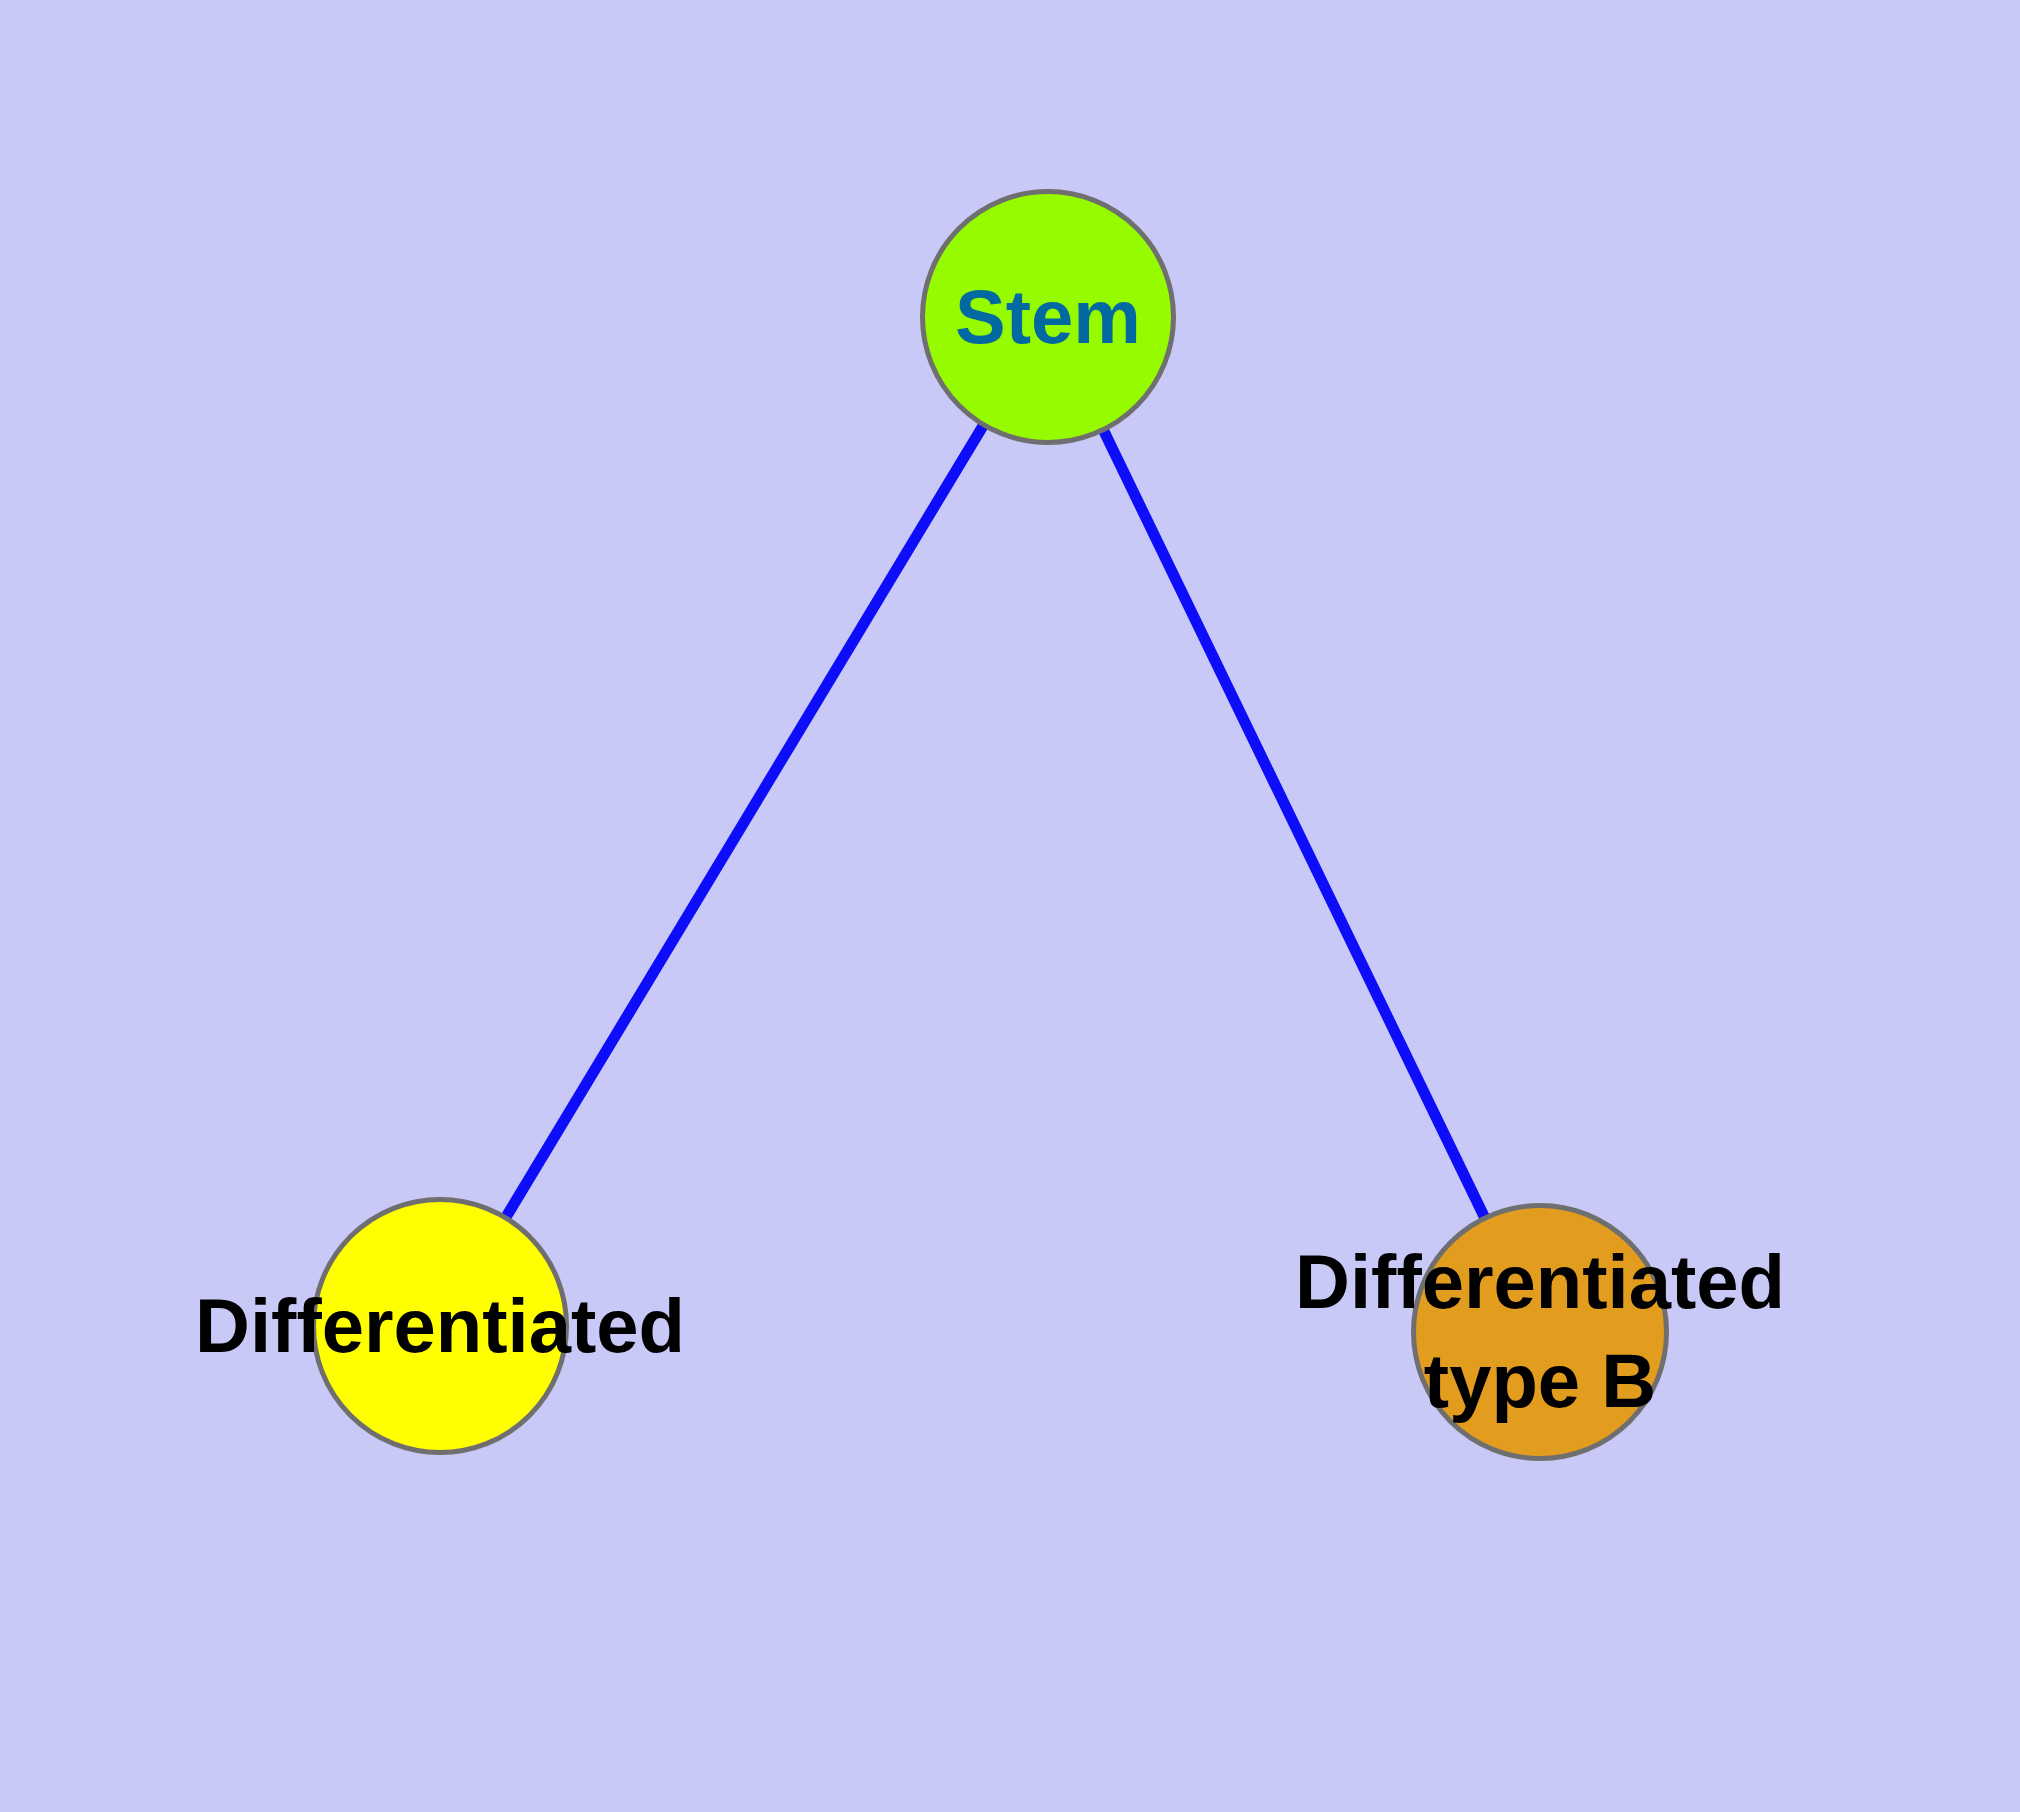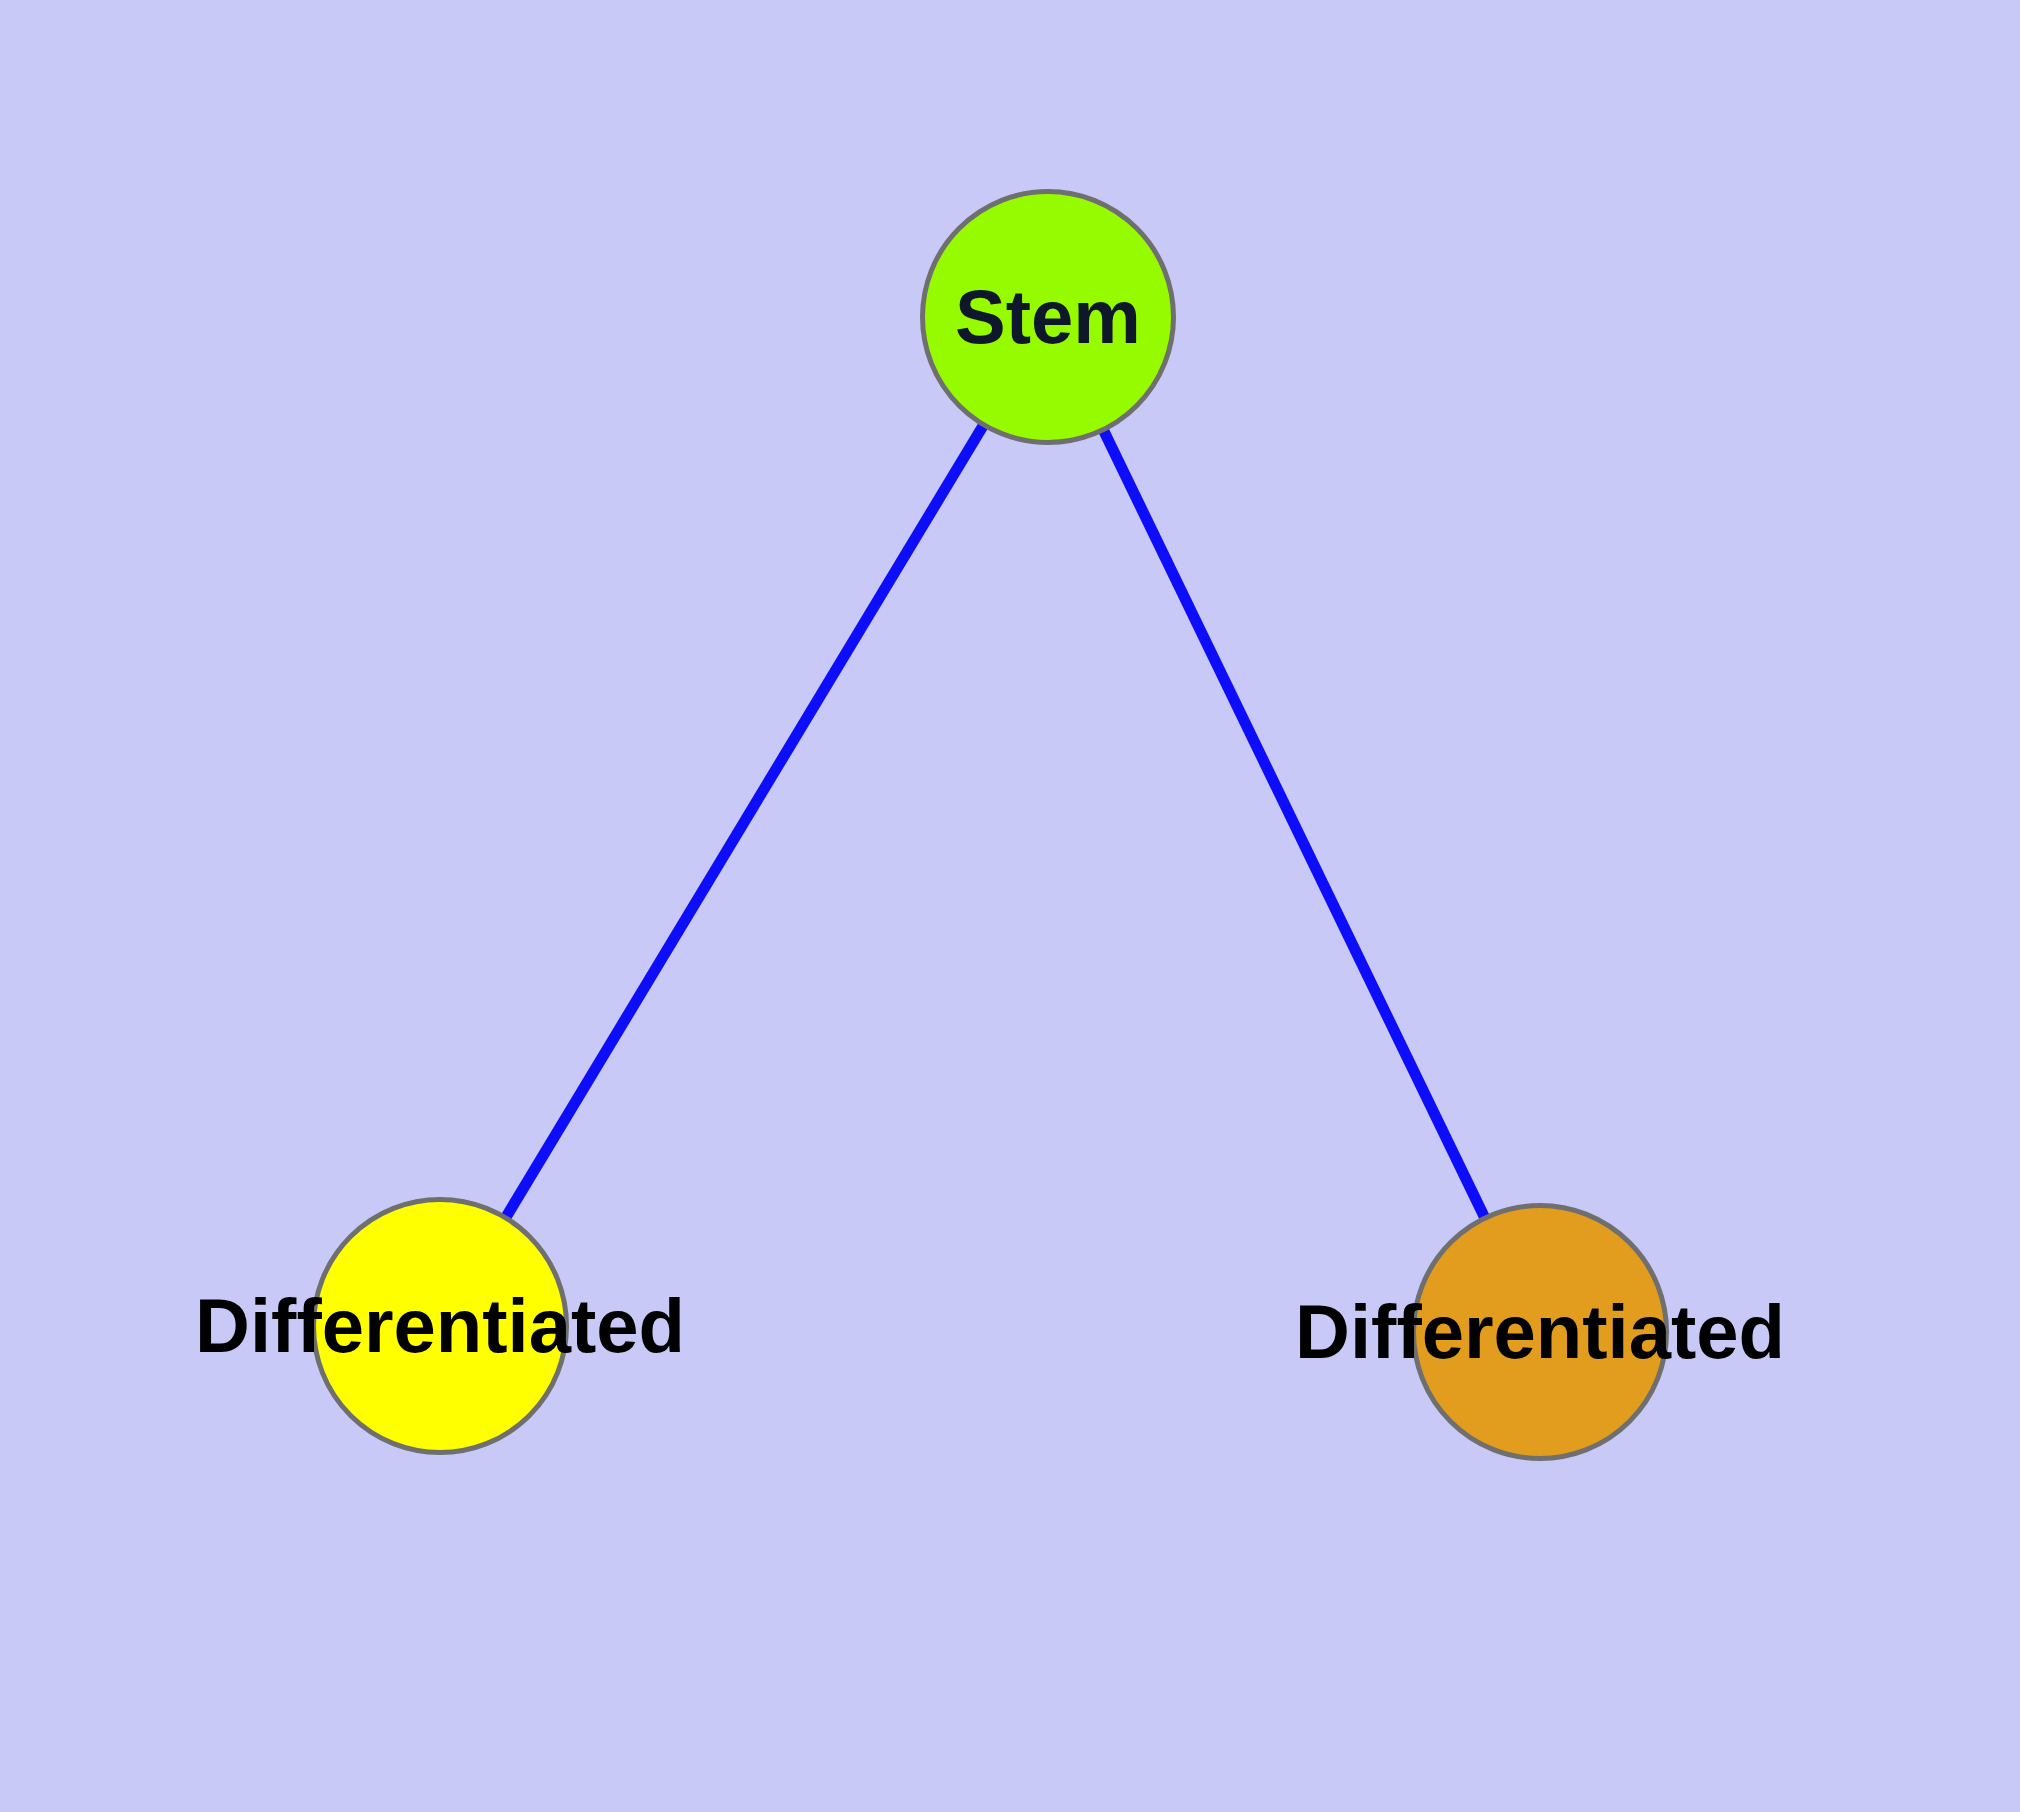--- a/index.html
+++ b/index.html
@@ -56,26 +56,27 @@
 
   <svg class="edges" viewBox="0 0 2384 2138" xmlns="http://www.w3.org/2000/svg">
     <line x1="1237" y1="374" x2="519" y2="1565" stroke="#0D0DFA"></line>
     <line x1="1237" y1="374" x2="1817" y2="1572" stroke="#0D0DFA"></line>
   </svg>
 
   <div class="node" style="left: 1048px; top: 317px; width: 256px; height: 256px; background: rgb(151, 251, 0); border-color: rgb(111, 111, 111);"></div>
   <div class="node" style="left: 440px; top: 1326px; width: 258px; height: 258px; background: rgb(255, 255, 0); border-color: rgb(111, 111, 111);"></div>
   <div class="node" style="left: 1540px; top: 1332px; width: 258px; height: 258px; background: rgb(227, 157, 30); border-color: rgb(111, 111, 111);"></div>
 
-  <div class="node-label" style="left: 1048px; top: 317px; color: #0f172a;">
+  <div class="node-label" style="left: 1048px; top: 317px; color: #0369a1;">
     <span class="line">Stem</span>
   </div>
 
   <div class="node-label" style="left: 440px; top: 1326px; color: rgb(0, 0, 0);">
     <span class="line">Differentiated</span>
   </div>
 
   <div class="node-label" style="left: 1540px; top: 1332px; color: rgb(0, 0, 0);">
     <span class="line">Differentiated</span>
+    <span class="line">type B</span>
   </div>
 
 </div>
 
 
 </body></html>

